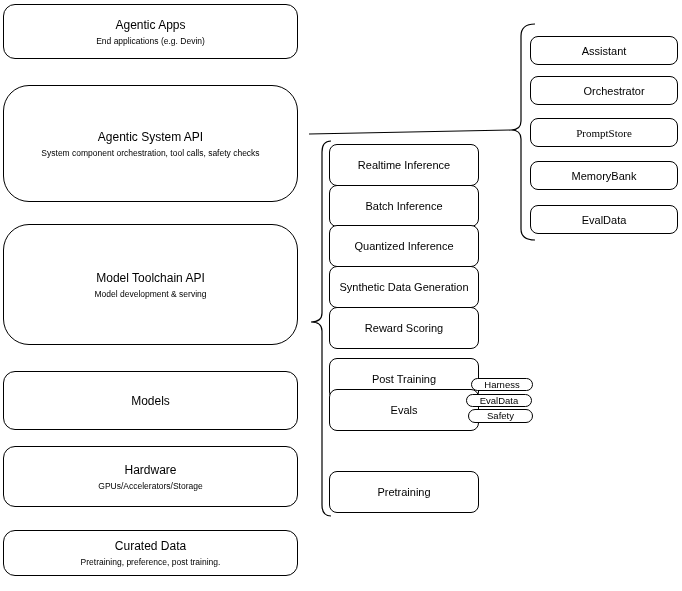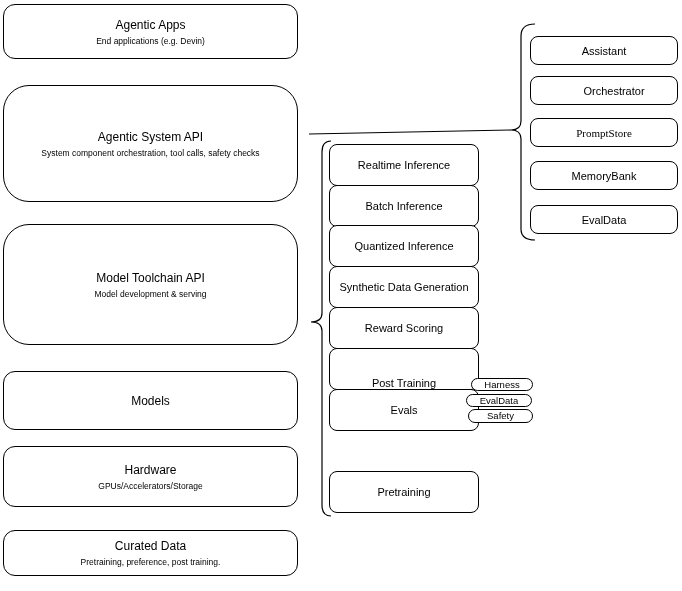--- a/index.html
+++ b/index.html
@@ -74,21 +74,21 @@
   </div>
   <div class="node svc" style="top:225px;">
     <span>Quantized Inference</span>
   </div>
   <div class="node svc" style="top:266px;">
     <span>Synthetic Data Generation</span>
   </div>
   <div class="node svc" style="top:307px;">
     <span>Reward Scoring</span>
   </div>
-  <div class="node svc" style="top:348px;justify-content:flex-end;">
+  <div class="node svc" style="top:358px;">
     <span>Post Training</span>
   </div>
   <div class="node svc" style="top:389px;">
     <span>Evals</span>
   </div>
   <div class="node svc" style="top:471px;">
     <span>Pretraining</span>
   </div>
 
   <div class="pill" style="left:471px;top:378px;width:62px;height:13px;">

